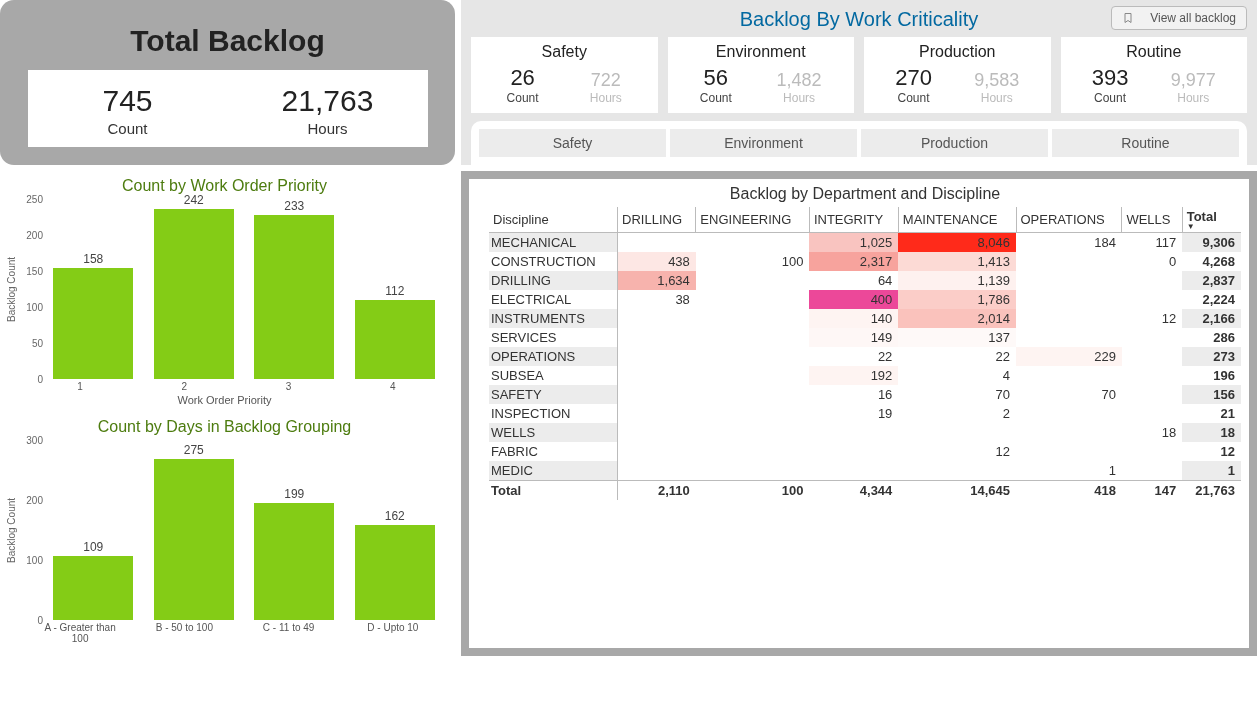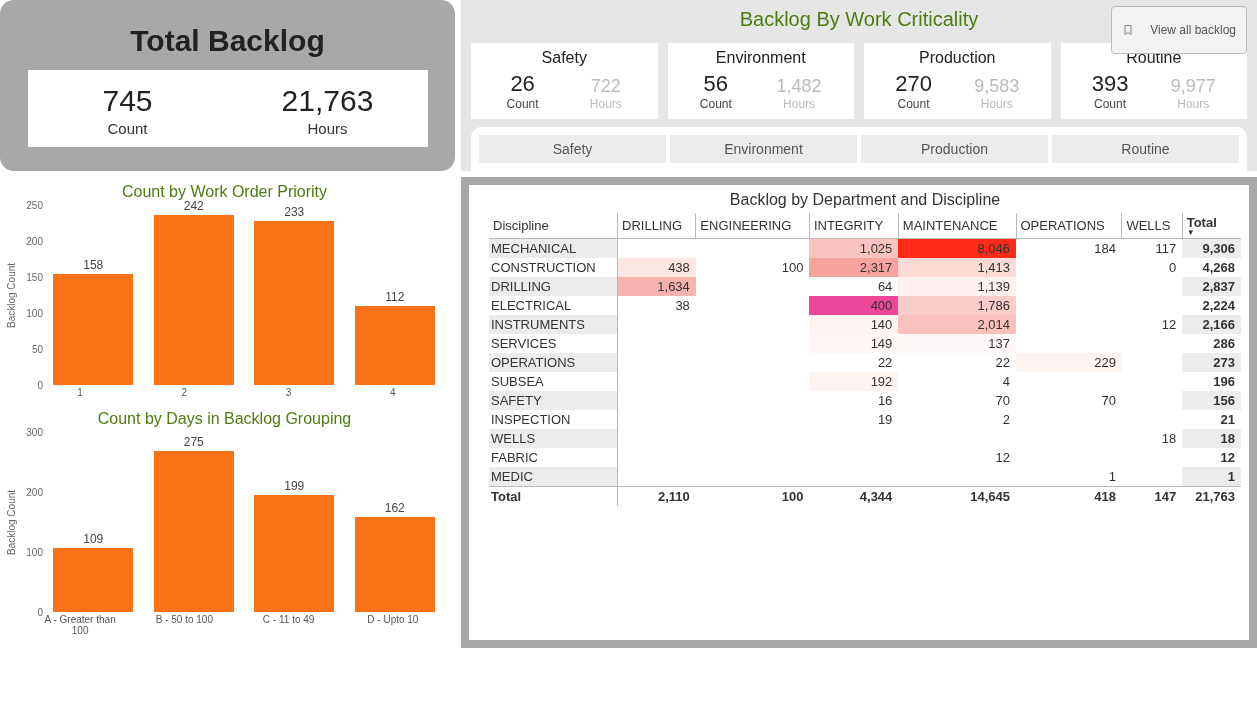--- a/index.html
+++ b/index.html
@@ -47,34 +47,34 @@
   background: #e6e6e6;
   padding: 8px 10px 0 10px;
   position: relative;
 }
 .crit .view-btn {
   position: absolute;
   top: 6px; right: 10px;
   background: #f2f2f2;
   border: 1px solid #bbb;
   border-radius: 4px;
-  padding: 16px 10px;
+  padding: 4px 10px;
   font-size: 12px;
   color: #555;
   display: flex;
   align-items: center;
   gap: 16px;
   cursor: pointer;
 }
 .crit h2 {
   text-align: center;
   font-size: 20px;
   font-weight: 400;
-  color: #4d7c0f;
-  margin-bottom: 12px;
+  color: #0369a1;
+  margin-bottom: 6px;
 }
 .crit-cards {
   display: flex;
   gap: 10px;
   justify-content: space-between;
   margin-bottom: 8px;
 }
 .crit-card {
   background: #fff;
   flex: 1;
@@ -141,21 +141,21 @@
 .bars {
   position: absolute;
   left: 0; right: 0; bottom: 0; top: 0;
   display: flex;
   align-items: flex-end;
   justify-content: space-around;
   gap: 8px;
 }
 .bar {
   flex: 1;
-  background: #f97316;
+  background: #84cc16;
   position: relative;
   max-width: 80px;
 }
 .bar .bl {
   position: absolute;
   top: -16px; left: 0; right: 0;
   text-align: center;
   font-size: 12px;
   color: #444;
 }
@@ -367,20 +367,21 @@
               </div>
             </div>
     </div>
   </div>
   <div class="xlabels">
           <div>1</div>
           <div>2</div>
           <div>3</div>
           <div>4</div>
         </div>
+  <div class="x-axis-label">Work Order Priority</div>
       </div>
     <div class="chart" id="chart-1">
         <h3>Count by Days in Backlog Grouping</h3>
   <div class="chart-body">
     <div class="y-axis-label">Backlog Count</div>
     <div class="plot">
       <div class="ticks">
               <div class="tick" style="bottom:0%">0</div>
               <div class="tick" style="bottom:33.33333333333333%">100</div>
               <div class="tick" style="bottom:66.66666666666666%">200</div>

